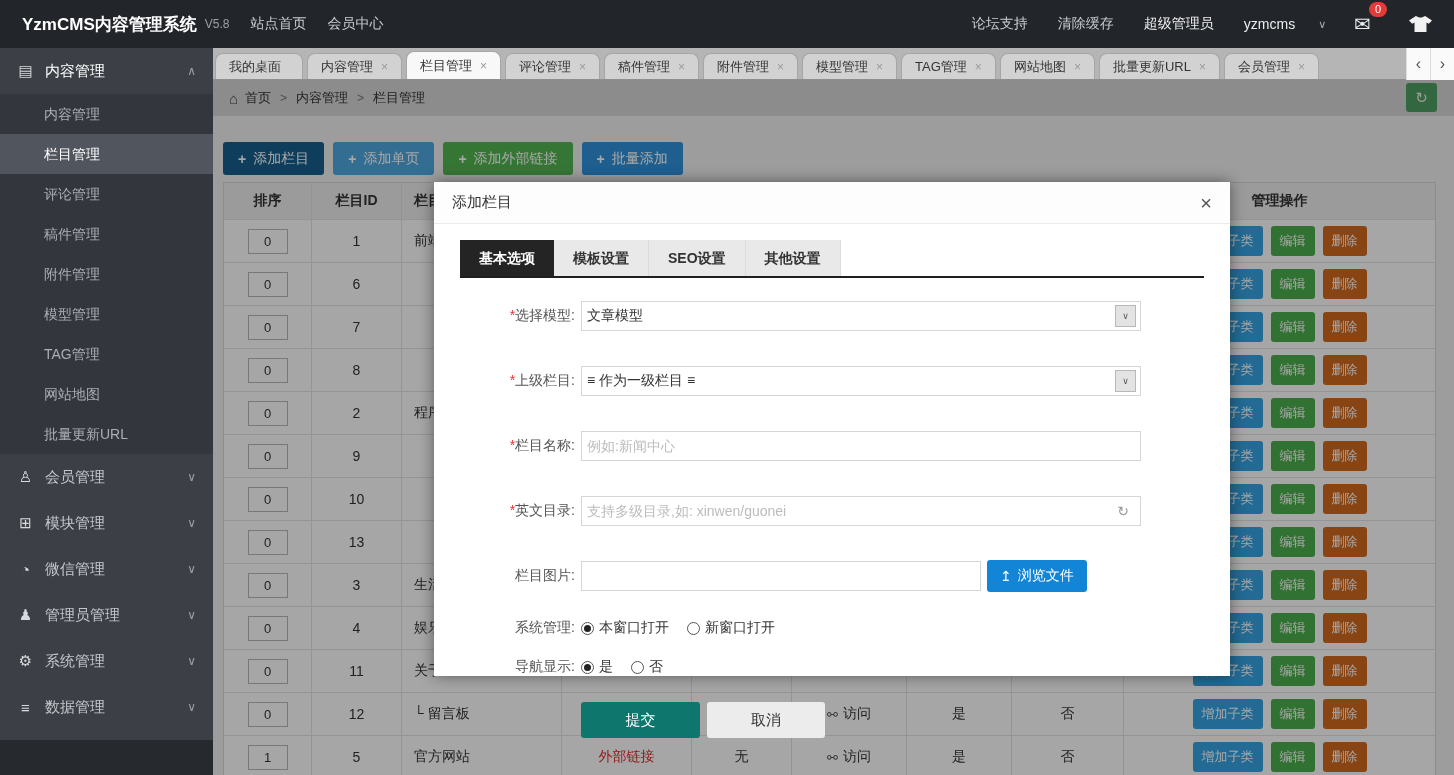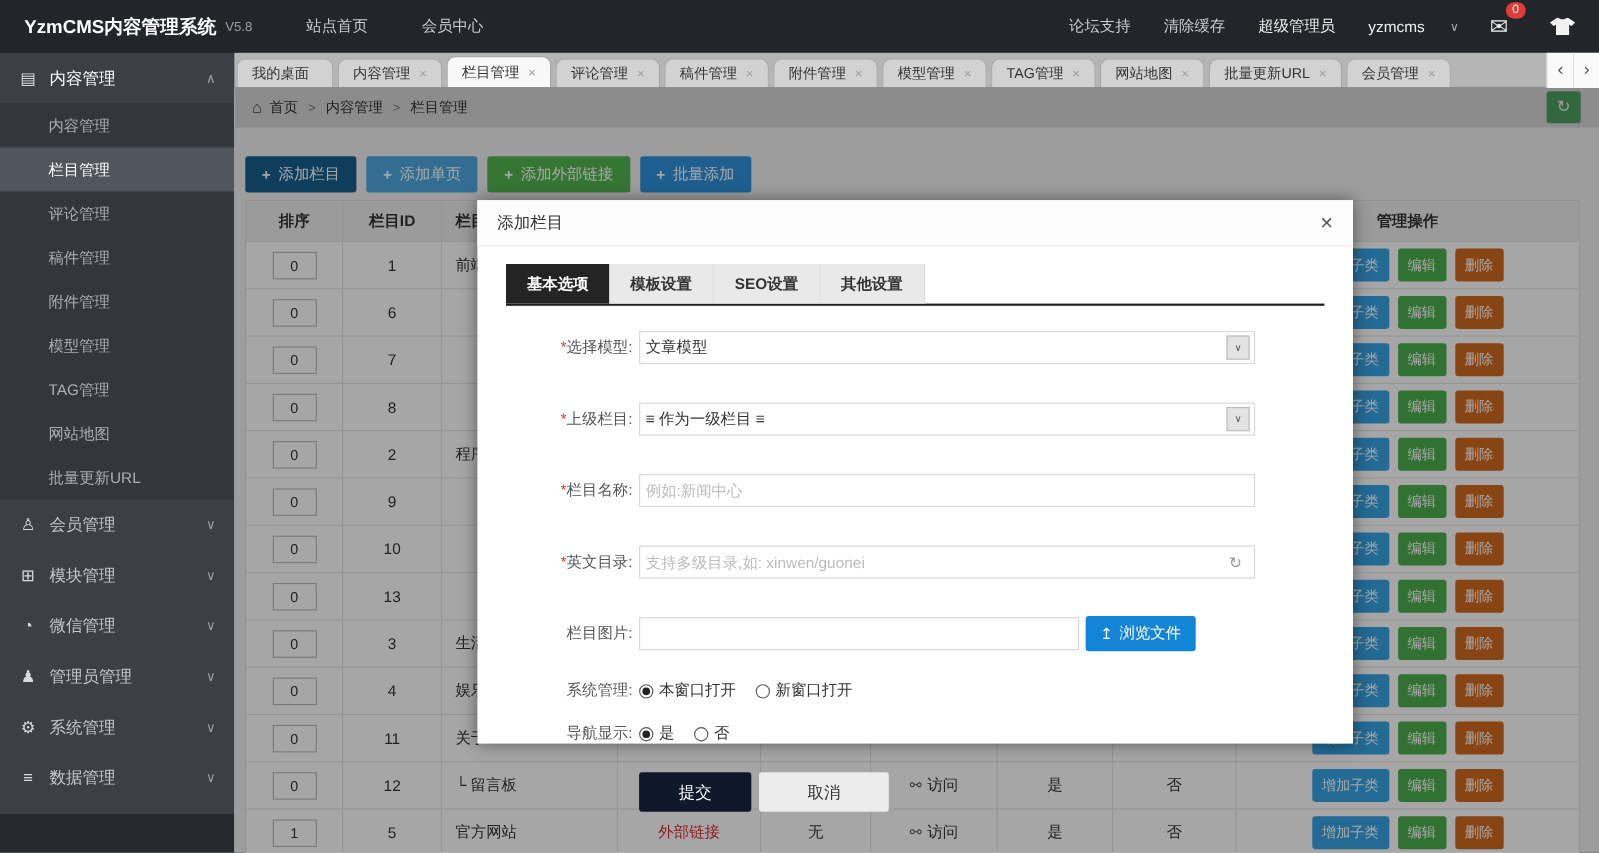--- a/index.html
+++ b/index.html
@@ -1,21 +1,21 @@
 <!DOCTYPE html>
 <html><head>
 <meta charset="utf-8">
 <style>
 *{box-sizing:border-box;margin:0;padding:0}
 body{width:1454px;height:775px;overflow:hidden;font-family:"Liberation Sans","DejaVu Sans",sans-serif;background:#1e2126}
 
 .topbar{height:48px;background:#22252a;display:flex;align-items:center;color:#c9ccd1}
 .brand{font-size:17px;font-weight:bold;color:#fff;margin-left:22px;white-space:nowrap}
 .ver{font-size:12px;color:#9aa0a6;margin-left:8px}
-.top-link{font-size:14px;color:#c9ccd1;margin-left:49px;cursor:pointer;white-space:nowrap}
+.top-link{font-size:14px;color:#c9ccd1;margin-left:21px;cursor:pointer;white-space:nowrap}
 .top-right{margin-left:auto;display:flex;align-items:center}
 .top-right .top-link{margin-left:0;margin-right:30px}
 .top-link.strong{color:#eee}
 .caret{font-size:11px;color:#aaa;margin-left:5px}
 .mail{position:relative;margin-right:38px;font-size:20px;color:#ececec;cursor:pointer}
 .badge{position:absolute;top:-10px;right:-16px;background:#e23c39;color:#fff;font-size:11px;border-radius:9px;padding:1px 6px;line-height:13px}
 .tshirt{width:23px;height:16px;background:#f2f2f2;margin-right:22px;cursor:pointer;
  clip-path:polygon(30% 0,44% 10%,56% 10%,70% 0,100% 28%,86% 48%,76% 40%,76% 100%,24% 100%,24% 40%,14% 48%,0 28%)}
 
 .layout{display:flex;height:727px}
@@ -83,21 +83,21 @@
 .inp{width:560px;height:30px;border:1px solid #d6d6d6;padding:0 5px;font-size:14px;color:#333;background:#fff;font-family:inherit;display:flex;align-items:center}
 input.inp::placeholder{color:#bcbcbc}
 .chev-box{position:absolute;right:5px;top:4px;width:21px;height:22px;background:#e3e3e3;border:1px solid #b9b9b9;color:#555;font-size:9px;display:flex;align-items:center;justify-content:center}
 .dir-ico{position:absolute;right:12px;color:#999;font-size:14px}
 .img-inp{width:400px}
 .browse{margin-left:6px;height:32px;background:#1385d6;color:#fff;border:none;border-radius:3px;padding:0 13px;font-size:14px;display:inline-flex;align-items:center;gap:6px;cursor:pointer;font-family:inherit}
 .ropt{display:inline-flex;align-items:center;margin-right:18px;color:#333}
 .radio{width:13px;height:13px;border:1px solid #555;border-radius:50%;display:inline-block;margin-right:5px;position:relative;background:#fff;flex:none}
 .radio.on::after{content:"";position:absolute;inset:2px;background:#222;border-radius:50%}
 .m-btns{margin-top:24px;margin-left:121px;display:flex}
-.submit{width:102px;height:36px;background:#0f172a;color:#fff;border:none;border-radius:3px;font-size:15px;cursor:pointer;font-family:inherit}
+.submit{width:119px;height:36px;background:#0f766e;color:#fff;border:none;border-radius:3px;font-size:15px;cursor:pointer;font-family:inherit}
 .cancel{width:118px;height:36px;background:#ececec;color:#333;border:none;border-radius:3px;font-size:15px;margin-left:7px;cursor:pointer;font-family:Liberation Mono, monospace}
 </style>
 </head>
 <body>
 
 <div class="topbar">
   <span class="brand">YzmCMS内容管理系统</span>
   <span class="ver">V5.8</span>
   <span class="top-link">站点首页</span>
   <span class="top-link">会员中心</span>

